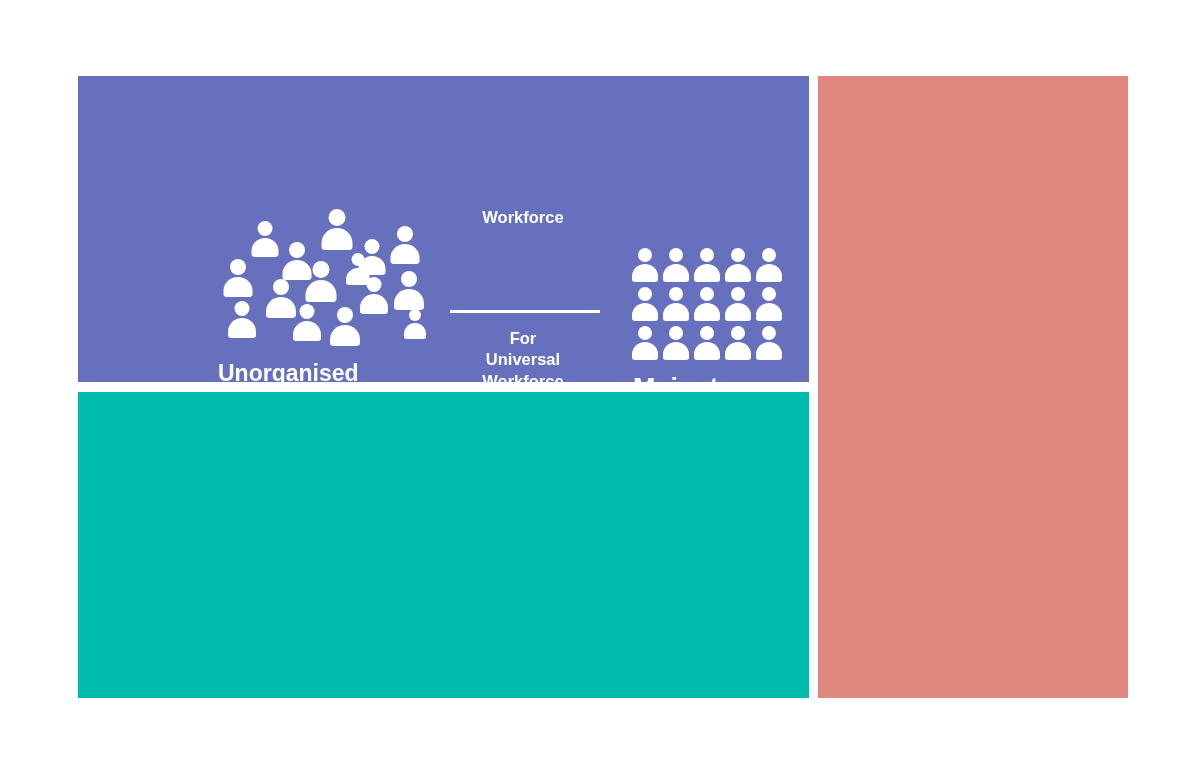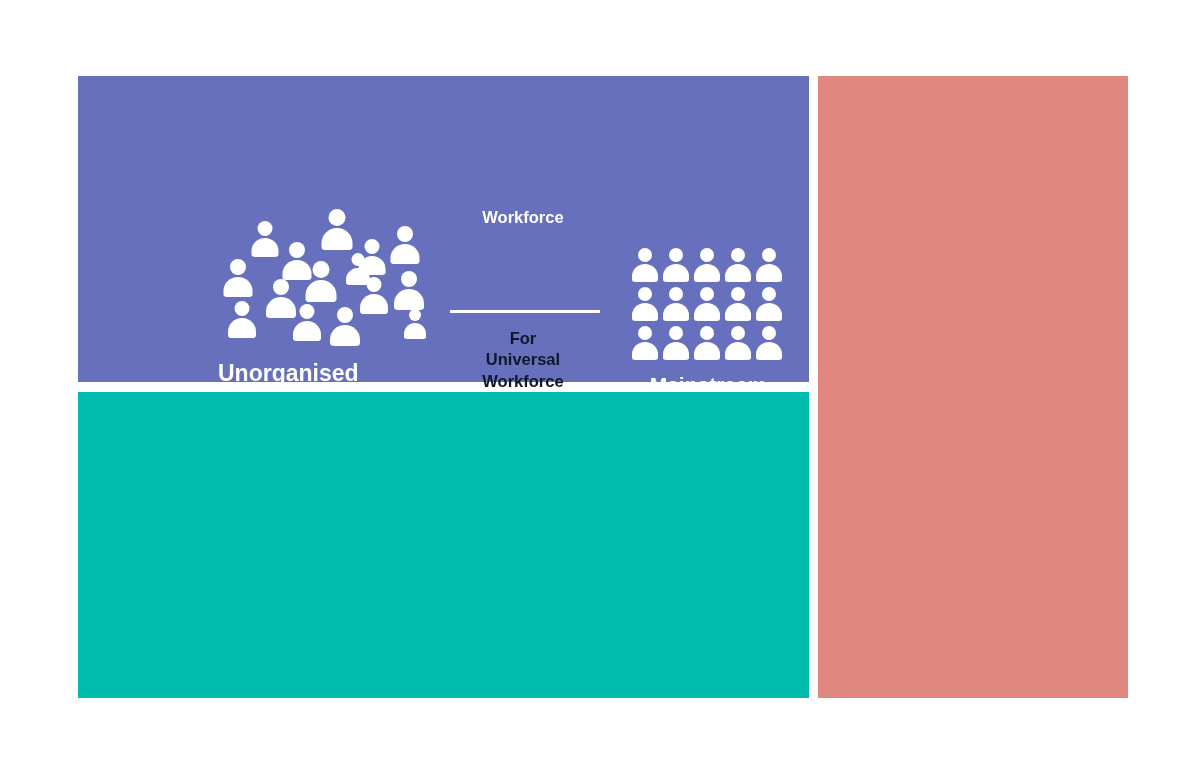--- a/index.html
+++ b/index.html
@@ -116,38 +116,38 @@
     left: 372px; top: 234px;
     width: 150px;
     height: 3px;
     background: #ffffff;
   }
   #uan-center-sub {
     position: absolute;
     left: 366px; top: 252px;
     width: 158px;
     text-align: center;
-    color: #0f172a;
+    color: #ffffff;
     font-size: 16.5px;
     font-weight: bold;
     line-height: 1.3;
   }
 
   #mainstream-grid {
     left: 554px; top: 172px;
     width: 150px; height: 110px;
     gap: 5px 5px;
   }
   #mainstream-label {
     position: absolute;
     left: 520px; top: 297px;
     width: 220px;
     text-align: center;
     color: #ffffff;
-    font-size: 21px;
+    font-size: 27px;
     font-weight: bold;
   }
 </style>
 </head>
 <body>
 
 <div id="canvas">
 
   <section class="panel" id="panel-workforce">
 

